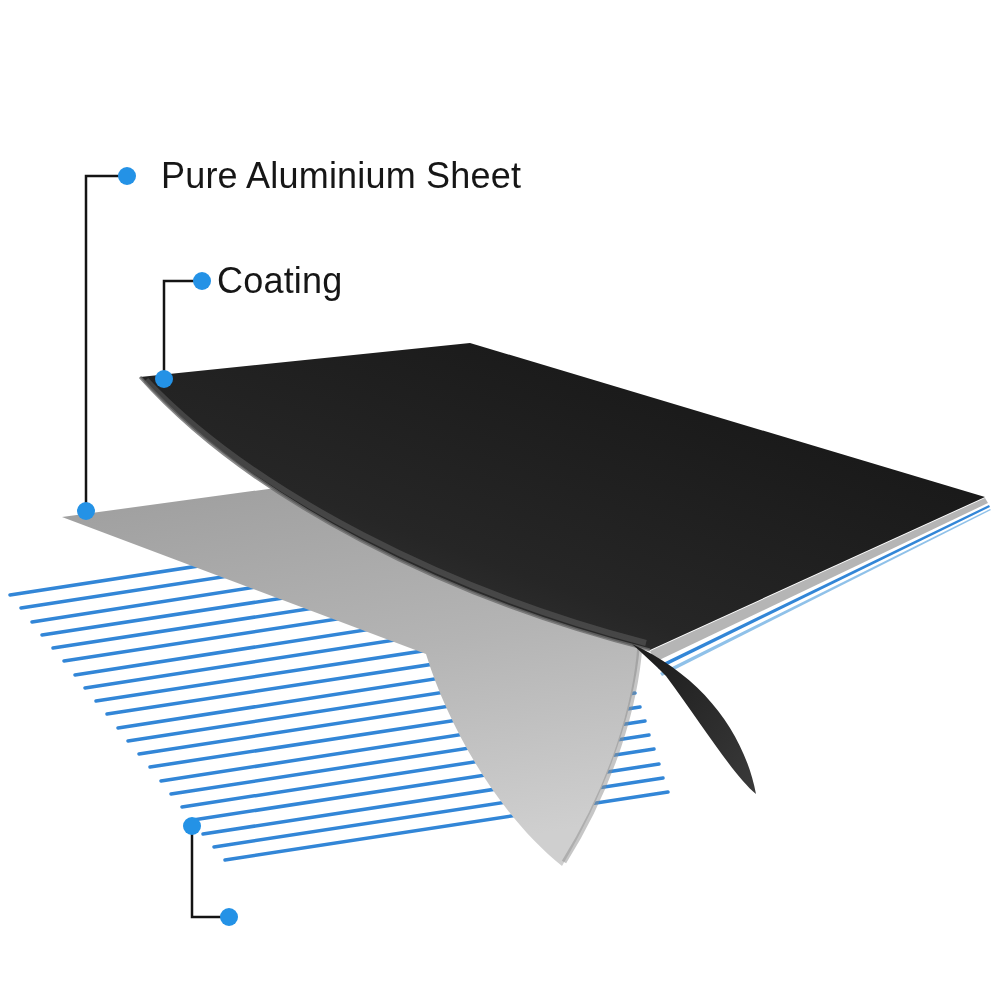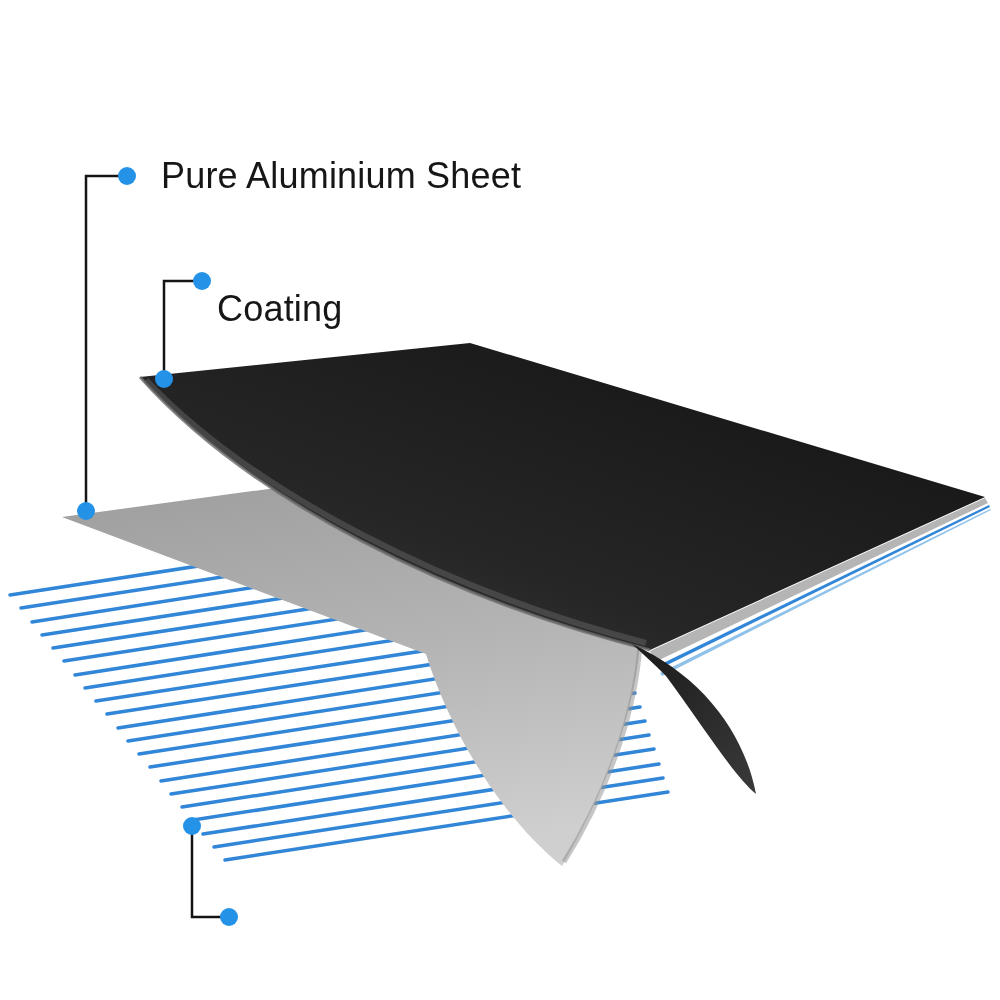--- a/index.html
+++ b/index.html
@@ -102,15 +102,15 @@
       <circle cx="86" cy="511" r="9"></circle>
       <circle cx="202" cy="281" r="9"></circle>
       <circle cx="164" cy="379" r="9"></circle>
       <circle cx="229" cy="917" r="9"></circle>
       <circle cx="192" cy="826" r="9"></circle>
     </g>
   </svg>
 
   <span class="label" style="left:144px; top:176px;margin-left:17px;">Pure Aluminium Sheet</span>
 
-  <span class="label" style="left:217px; top:281px;margin-top:28px;">Coating</span>
+  <span class="label" style="left:217px; top:281px;">Coating</span>
 
 </div>
 
 </body></html>

